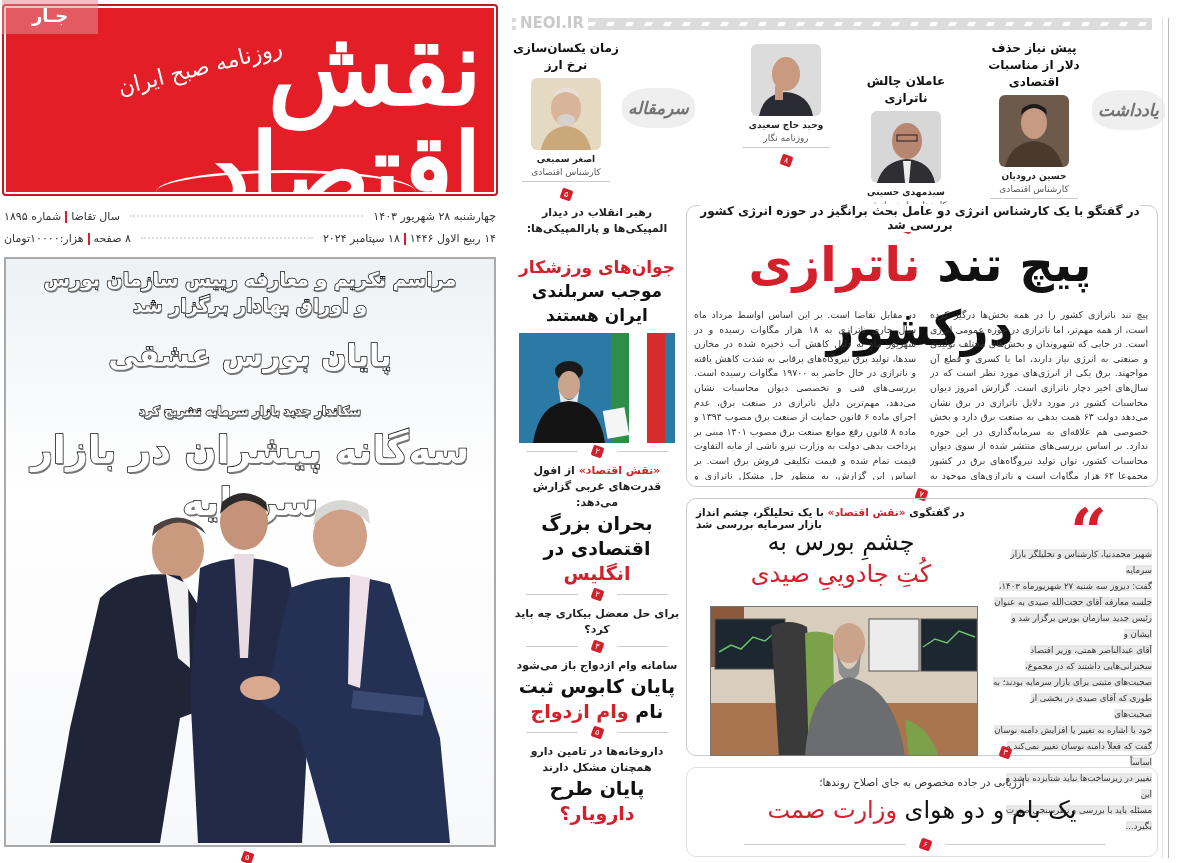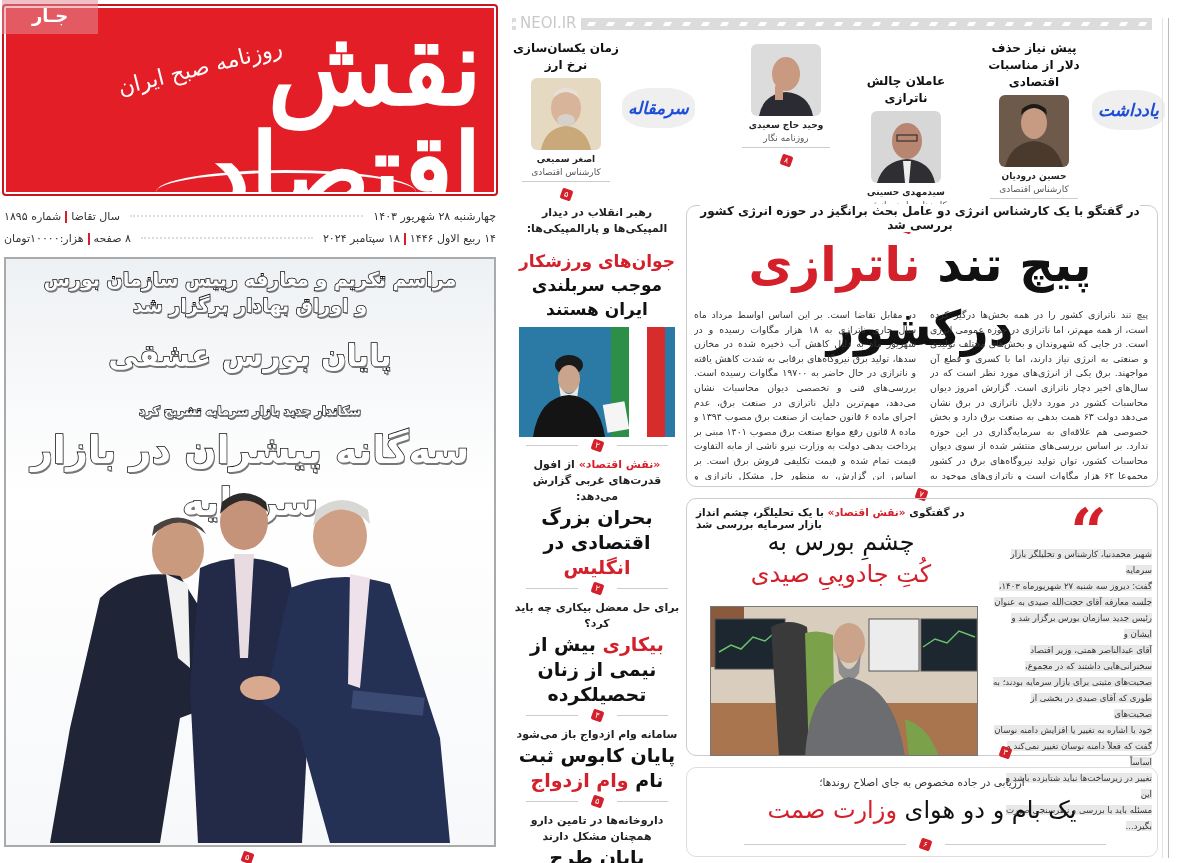--- a/index.html
+++ b/index.html
@@ -23,30 +23,30 @@
   .meta-row .sep { display: inline-block; width: 2px; height: 12px; background: #d3202b; margin: 0 4px; vertical-align: middle; }
 
   
   .main-box { left: 4px; top: 257px; width: 492px; height: 590px; background: linear-gradient(#eef1f4, #ffffff 40%, #f7f8fa); border: 2px solid #aaa; }
   .outline-text { color: #fff; font-weight: bold; -webkit-text-stroke: 1.6px #111; paint-order: stroke fill; text-shadow: 1px 2px 0 #777; }
   .photo-main { left: 30px; top: 488px; width: 440px; height: 355px; }
 
   
   .dot-strip { left: 512px; top: 18px; width: 640px; height: 12px; background: #dcdcdc; display: flex; align-items: center; gap: 12px; padding: 0 6px; overflow: hidden; }
   .dot-strip i { display: block; width: 7px; height: 4px; background: #fff; transform: skewX(-30deg); flex: none; }
-  .neoi { left: 516px; top: 14px; font-size: 15px; color: #c9c9c9; font-weight: normal; direction: ltr; background: #fff; padding: 0 4px; }
+  .neoi { left: 516px; top: 14px; font-size: 15px; color: #c9c9c9; font-weight: bold; direction: ltr; background: #fff; padding: 0 4px; }
 
   .op-col { width: 108px; text-align: center; }
   .op-title { font-size: 12px; font-weight: bold; line-height: 17px; color: #111; }
   .op-photo { width: 70px; height: 72px; margin: 4px auto 3px; border-radius: 6px; overflow: hidden; position: relative; }
   .op-name { font-size: 9px; font-weight: bold; color: #222; line-height: 13px; }
   .op-role { font-size: 9px; color: #555; line-height: 13px; }
   .page-tag { display: inline-block; width: 11px; height: 11px; background: #d3202b; transform: rotate(20deg); border-radius: 2px; color: #fff; font-size: 8px; line-height: 11px; text-align: center; }
   .op-line { border-top: 1px solid #ccc; margin: 2px 10px 0; }
-  .label-script { font-family: "DejaVu Serif", serif; font-weight: bold; font-style: italic; font-size: 17px; color: #1d4ed8; background: #efefef; padding: 10px 6px; border-radius: 40%; }
+  .label-script { font-family: "DejaVu Serif", serif; font-weight: bold; font-style: italic; font-size: 17px; color: #737373; background: #efefef; padding: 10px 6px; border-radius: 40%; }
 
   
   .mid-col { left: 512px; top: 205px; width: 170px; height: 650px; }
   .mid-item { text-align: center; }
   .kicker { font-size: 11px; font-weight: bold; color: #222; line-height: 16px; }
   .mh { font-size: 19px; font-weight: bold; line-height: 25px; color: #111; }
   .divider { display: flex; align-items: center; justify-content: center; margin: 3px 0 6px; }
   .divider::before, .divider::after { content: ""; flex: 1; border-top: 1px solid #ccc; margin: 0 14px; }
 
   
@@ -227,21 +227,21 @@
 </div>
 
 <div class="abs" style="left:1092px;top:100px;">
   <span class="label-script">یادداشت</span>
 </div>
 
 <div class="abs mid-col">
 
   <div class="mid-item">
     <div class="kicker" style="padding:0 6px;">رهبر انقلاب در دیدار المپیکی‌ها و پارالمپیکی‌ها:</div>
-    <div class="mh" style="font-size:17px;line-height:24px;margin-top:12px;">
+    <div class="mh" style="font-size:17px;line-height:24px;margin-top:18px;">
       <span class="red">جوان‌های ورزشکار</span>
       <span>موجب سربلندی ایران هستند</span>
     </div>
     <div style="width:156px;height:110px;margin:6px auto 0;background:#2e7fa7;position:relative;overflow:hidden;">
       <svg width="156" height="110">
         <rect x="0" y="0" width="156" height="110" fill="#2a7aa5"></rect>
         <rect x="110" y="0" width="18" height="110" fill="#fff"></rect>
           <rect x="128" y="0" width="18" height="110" fill="#d62c2c"></rect>
           <rect x="92" y="0" width="18" height="110" fill="#2d8f47"></rect>
         <ellipse cx="50" cy="38" rx="14" ry="10" fill="#1a1a1a"></ellipse>
@@ -262,24 +262,20 @@
       <span>بحران بزرگ اقتصادی در</span>
       <span class="red">انگلیس</span>
     </div>
     <div class="divider">
         <span class="page-tag">۲</span>
       </div>
   </div>
 
   <div class="mid-item">
     <div class="kicker">برای حل معضل بیکاری چه باید کرد؟</div>
-    <div class="mh">
-      <span class="red">بیکاری</span>
-      <span>بیش از نیمی از زنان تحصیلکرده</span>
-    </div>
     <div class="divider">
         <span class="page-tag">۴</span>
       </div>
   </div>
 
   <div class="mid-item">
     <div class="kicker">سامانه وام ازدواج باز می‌شود</div>
     <div class="mh">
       <span>پایان کابوس ثبت نام</span>
       <span class="red">وام ازدواج</span>

